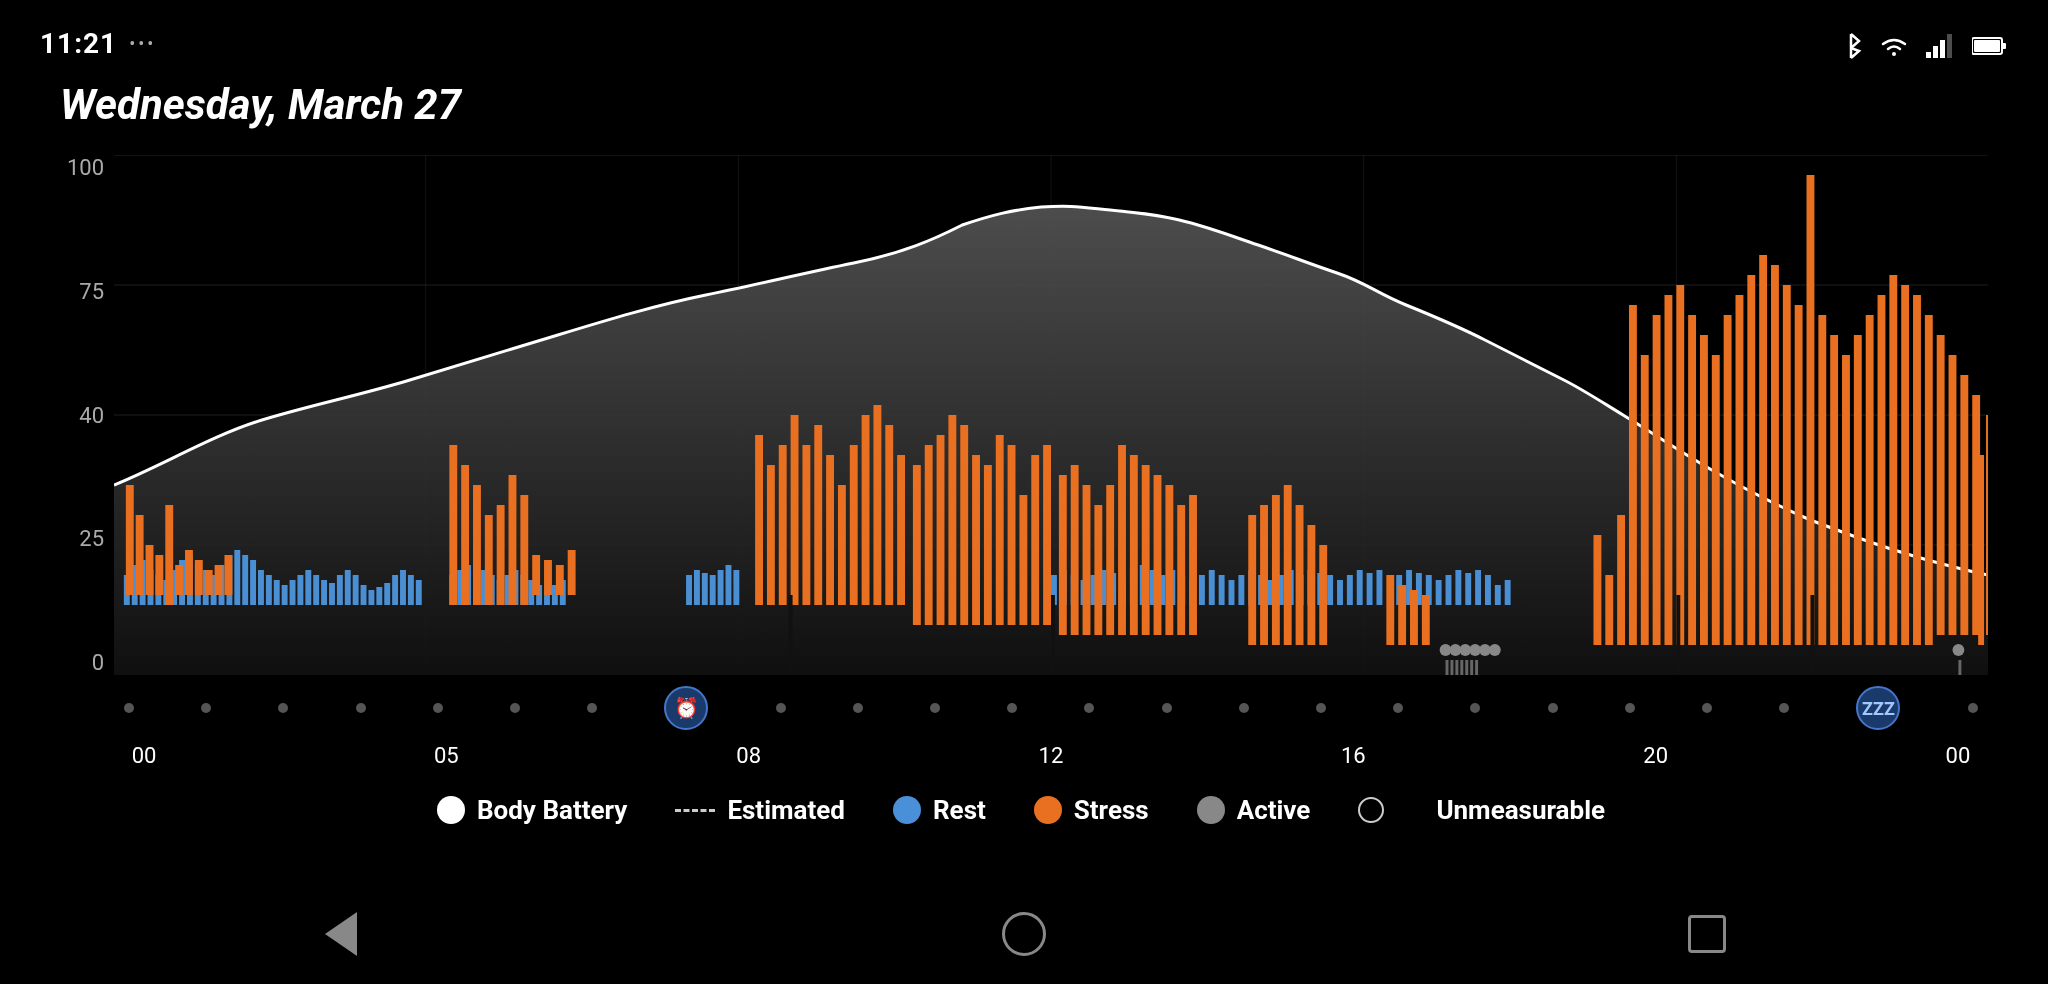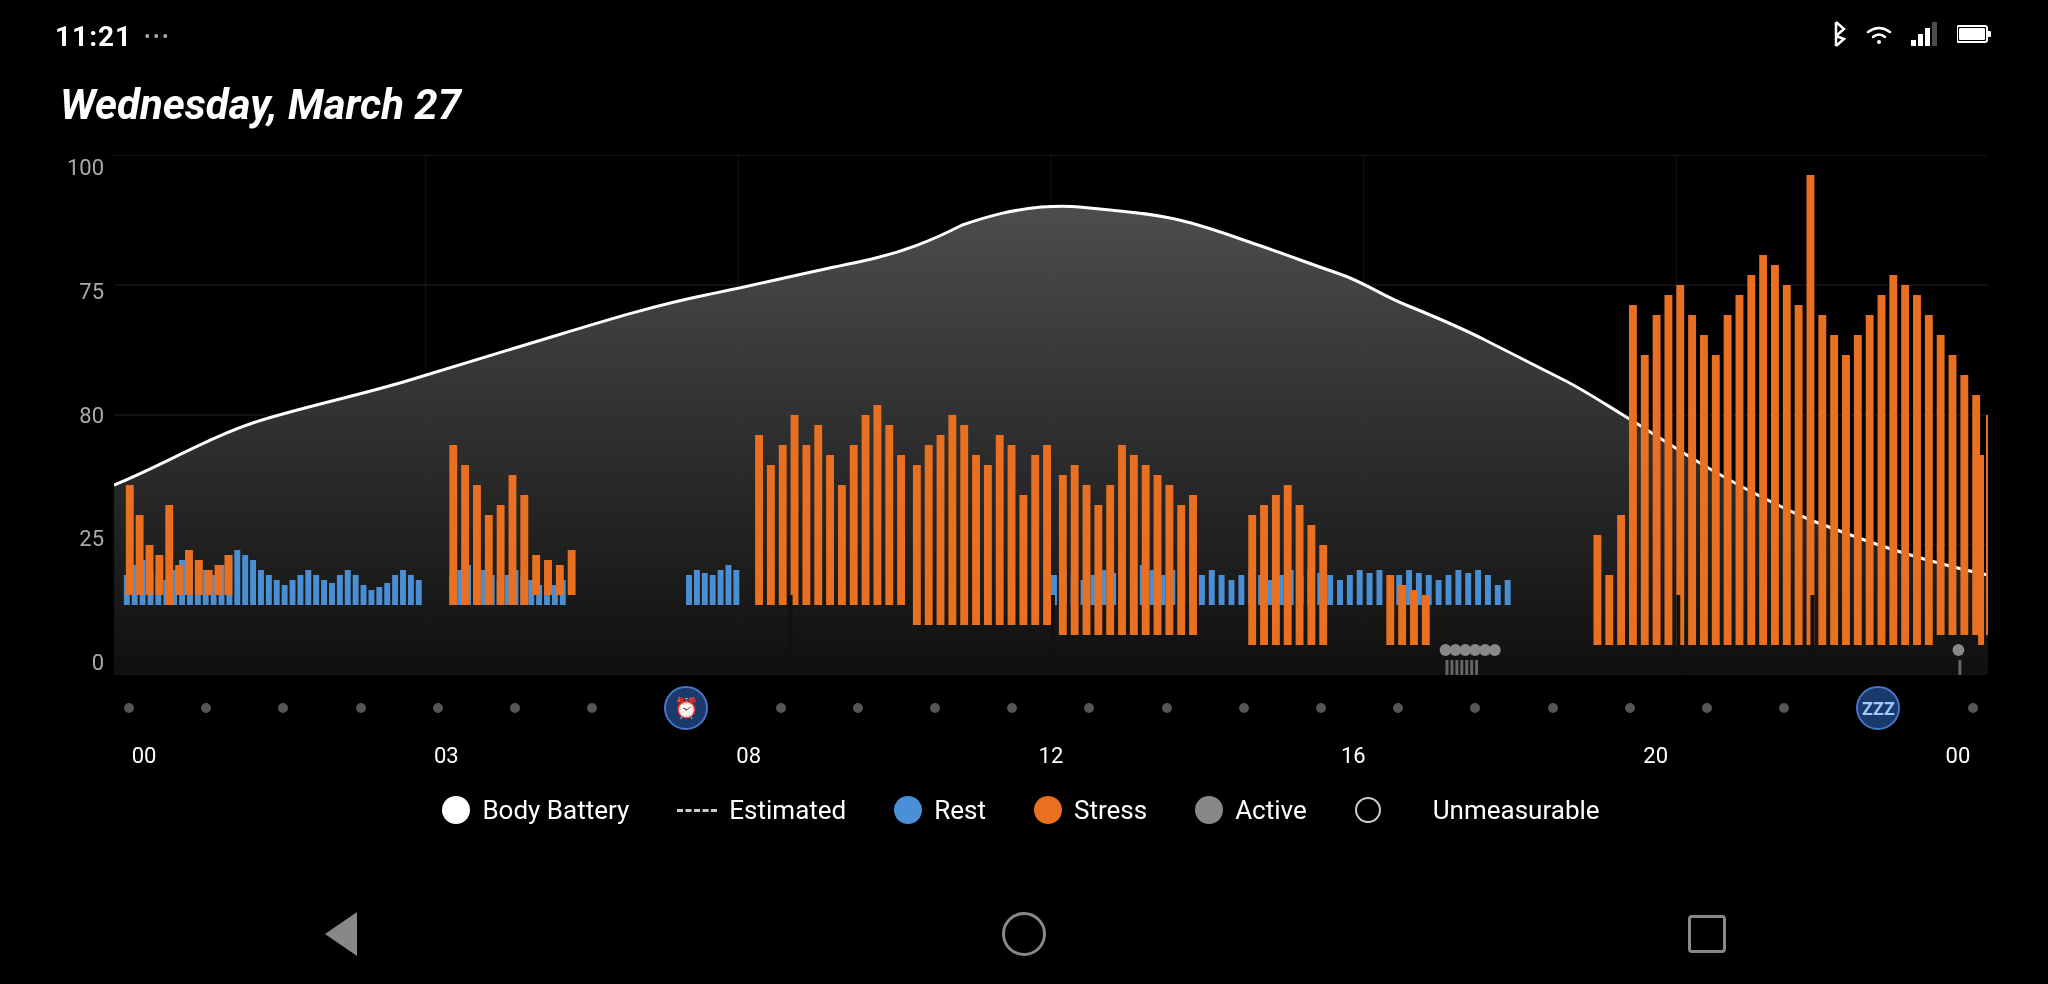--- a/index.html
+++ b/index.html
@@ -12,24 +12,23 @@
       overflow: hidden;
       position: relative;
     }
 
     
     #status-bar {
       position: absolute;
       top: 0; left: 0; right: 0;
       height: 60px;
       display: flex;
-      align-items: flex-start;
+      align-items: flex-end;
       justify-content: space-between;
-      padding: 0 55px;
-      margin-top: 20px;
+      padding: 0 40px;
     }
     #status-time {
       font-size: 28px;
       font-weight: bold;
       letter-spacing: 1px;
     }
     #status-icons {
       display: flex;
       align-items: center;
       gap: 16px;
@@ -116,20 +115,21 @@
     #legend {
       position: absolute;
       top: 640px;
       left: 0;
       right: 0;
       display: flex;
       align-items: center;
       justify-content: center;
       gap: 48px;
       font-size: 26px;
+      font-weight: bold;
     }
     .legend-item {
       display: flex;
       align-items: center;
       gap: 12px;
     }
     .legend-dot {
       width: 28px;
       height: 28px;
       border-radius: 50%;
@@ -233,21 +233,21 @@
   </div>
 </div>
 
 <div id="page-title">Wednesday, March 27</div>
 
 <div id="chart-container">
 
   <div id="y-axis">
     <span class="y-label">100</span>
     <span class="y-label">75</span>
-    <span class="y-label">80</span>
+    <span class="y-label">40</span>
     <span class="y-label">25</span>
     <span class="y-label">0</span>
   </div>
 
   <div id="chart-area">
     <svg width="100%" height="100%" viewBox="0 0 1900 520" preserveAspectRatio="none">
       <defs>
         <linearGradient id="bodyBatteryGrad" x1="0" y1="0" x2="0" y2="1">
           <stop offset="0%" stop-color="#555" stop-opacity="1"></stop>
           <stop offset="100%" stop-color="#111" stop-opacity="1"></stop>
@@ -555,21 +555,21 @@
       <span style="width:10px;height:10px;border-radius:50%;background:#555;display:inline-block;"></span>
       <span style="width:10px;height:10px;border-radius:50%;background:#555;display:inline-block;"></span>
 
       <span style="width:44px;height:44px;border-radius:50%;background:#1a3a6b;border:2px solid #4477cc;display:flex;align-items:center;justify-content:center;font-size:18px;font-weight:bold;color:#a0c8ff;">ZZZ</span>
       <span style="width:10px;height:10px;border-radius:50%;background:#555;display:inline-block;"></span>
     </div>
   </div>
 
   <div id="x-axis" style="position:absolute;left:60px;top:580px;right:0;display:flex;justify-content:space-between;align-items:center;">
     <span class="x-label">00</span>
-    <span class="x-label">03</span>
+    <span class="x-label">05</span>
     <span class="x-label">08</span>
     <span class="x-label">12</span>
     <span class="x-label">16</span>
     <span class="x-label">20</span>
     <span class="x-label">00</span>
   </div>
 
   <div id="legend">
     <div class="legend-item">
       <div class="legend-dot legend-dot-body-battery"></div>

